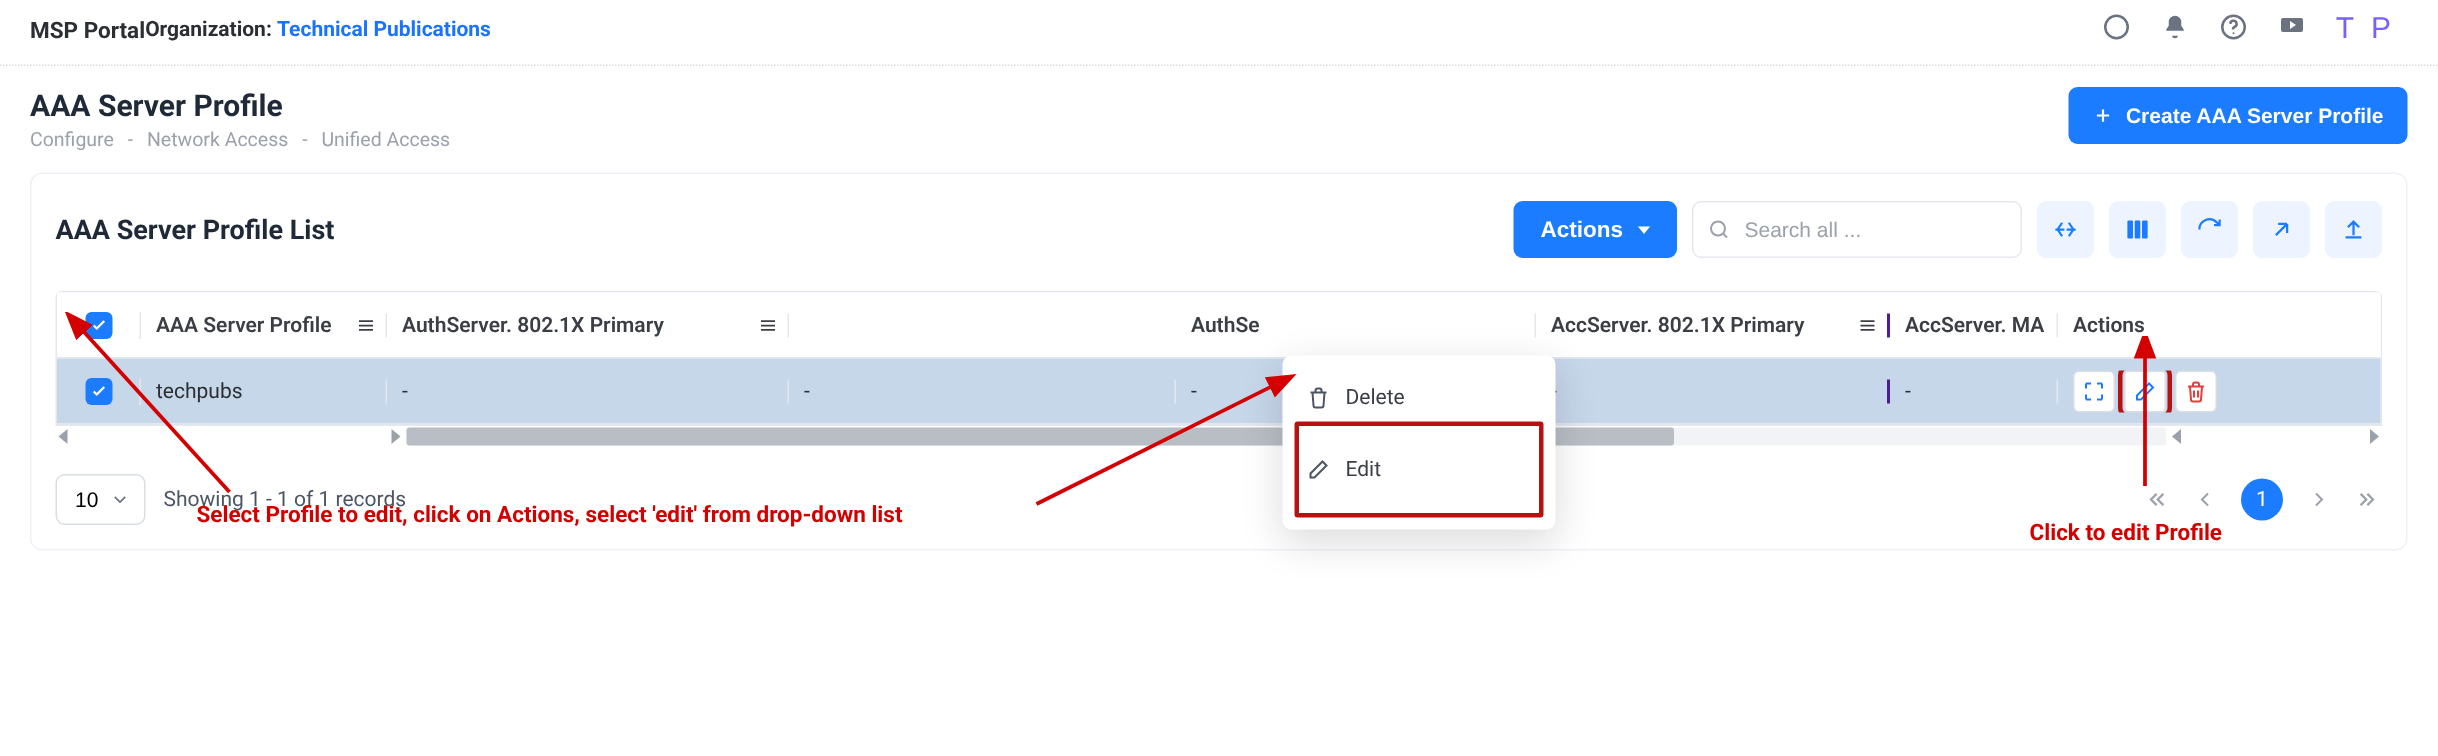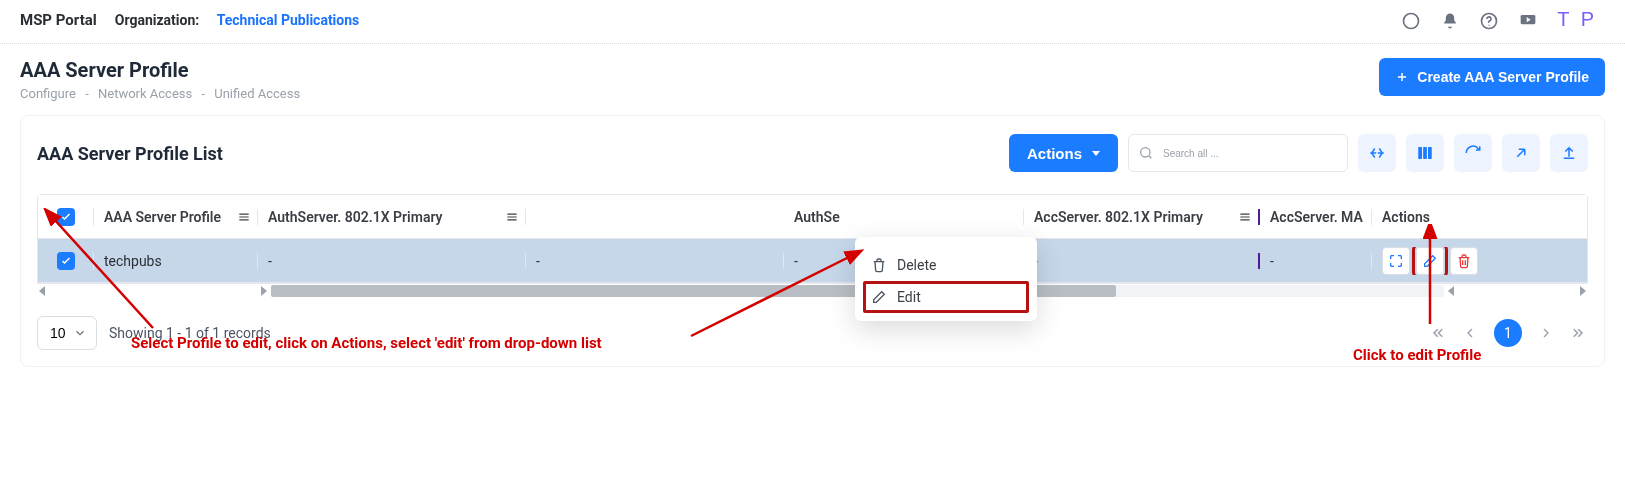--- a/index.html
+++ b/index.html
@@ -1,44 +1,44 @@
 <!DOCTYPE html>
 <html><head>
 <meta charset="utf-8">
 <style>
   * { box-sizing: border-box; }
   body { margin:0; font-family: -apple-system, BlinkMacSystemFont, "Segoe UI", Roboto, Arial, sans-serif; font-size:14px; color:#1f2937; background:#fff; }
 
   
   .topbar { display:flex; align-items:center; justify-content:space-between; padding:8px 20px 12px 20px; border-bottom:1px dotted #d8dde3; }
-  .topbar-left { display:flex; align-items:center; gap:18px; }
+  .topbar-left { display:flex; align-items:center; gap:0; }
   .brand { font-weight:700; color:#2b2f33; font-size:15px; }
   .org-label { color:#2b2f33; font-weight:700; font-size:14px; }
-  .org-name { color:#1a73ff; font-weight:700; font-size:14px;margin-left:14px; }
-  .topbar-right { display:flex; align-items:flex-end; gap:19px; padding-right:8px; }
+  .org-name { color:#1a73ff; font-weight:700; font-size:14px; }
+  .topbar-right { display:flex; align-items:flex-start; gap:19px; padding-right:8px; }
   .icon-flat { width:20px; height:20px; color:#6b7280; display:flex; align-items:center; justify-content:center; }
   .avatar-initials { font-size:20px; letter-spacing:3px; color:#7a5fff; font-weight:400; font-family:"Segoe UI", Arial, sans-serif; }
 
   
   .page-head { display:flex; align-items:flex-start; justify-content:space-between; padding:14px 20px 14px 20px; }
   .page-title { font-size:20px; font-weight:700; color:#1f2937; margin:0 0 4px 0; }
   .breadcrumbs { font-size:13px; color:#9aa1aa; }
   .breadcrumbs span.sep { margin:0 6px; color:#9aa1aa; }
   .btn-primary { background:#1b7cff; color:#fff; border:none; font-weight:600; font-size:14px; height:38px; padding:0 16px; border-radius:6px; display:inline-flex; align-items:center; gap:8px; cursor:pointer; }
   .btn-primary svg { width:14px; height:14px; }
 
   
   .card { margin:0 20px 20px 20px; border:1px solid #eef1f5; border-radius:8px; padding:18px 16px 16px 16px; background:#fff; position:relative; }
   .card-head { display:flex; align-items:center; justify-content:space-between; margin-bottom:22px; }
   .card-title { font-size:18px; font-weight:700; color:#1f2937; }
   .toolbar { display:flex; align-items:center; gap:10px; }
   .btn-actions { background:#1b7cff; color:#fff; border:none; font-weight:700; height:38px; padding:0 18px; border-radius:6px; display:inline-flex; align-items:center; gap:6px; cursor:pointer; font-size:15px; }
   .caret-down { border-left:4px solid transparent; border-right:4px solid transparent; border-top:5px solid #fff; margin-left:4px; }
   .search-wrap { position:relative; width:220px; }
-  .search-wrap input { width:100%; height:38px; border:1px solid #e4e8ee; border-radius:6px; padding:0 12px 0 34px; font-size:10px; color:#4b5563; background:#fff; }
+  .search-wrap input { width:100%; height:38px; border:1px solid #e4e8ee; border-radius:6px; padding:0 12px 0 34px; font-size:14px; color:#4b5563; background:#fff; }
   .search-wrap input::placeholder { color:#9aa1aa; }
   .search-wrap .srch-icon { position:absolute; left:10px; top:50%; transform:translateY(-50%); color:#9aa1aa; }
   .toolbar-icon-btn { width:38px; height:38px; border-radius:6px; background:#edf4ff; display:inline-flex; align-items:center; justify-content:center; color:#1b7cff; cursor:pointer; }
 
   
   .table-wrap { position:relative; border:1px solid #e4e8ee; border-radius:4px 4px 0 0; overflow:visible; }
   .thead { display:flex; background:#fff; border-bottom:1px solid #e4e8ee; font-size:14px; color:#3b3f45; font-weight:600; height:44px; align-items:center; }
   .col { padding:0 10px; display:flex; align-items:center; gap:8px; overflow:hidden; white-space:nowrap; text-overflow:ellipsis; border-right:1px solid transparent; position:relative; }
   .col-check { width:56px; justify-content:center; flex-shrink:0; border-right:1px solid #e4e8ee; }
   .col-profile { width:164px; flex-shrink:0; border-right:1px solid #e4e8ee; }
@@ -80,21 +80,21 @@
   .select-wrap .chev { position:absolute; right:10px; top:50%; transform:translateY(-50%); color:#6b7280; pointer-events:none; }
   .page-info { color:#4b5563; font-size:14px; }
   .pager { display:flex; align-items:center; gap:16px; color:#9aa1aa; }
   .pager .page-num { width:28px; height:28px; border-radius:50%; background:#1b7cff; color:#fff; display:inline-flex; align-items:center; justify-content:center; font-size:14px; }
 
   
   .actions-popup { position:absolute; top:42px; left:817px; width:182px; background:#fff; border-radius:6px; box-shadow:0 8px 28px rgba(0,0,0,0.15); padding:12px 0 8px 0; z-index:20; }
   .actions-popup .ap-title { padding:2px 16px 10px 16px; font-size:14px; color:#3b3f45; font-weight:500; }
   .actions-popup .ap-item { display:flex; align-items:center; gap:10px; padding:8px 16px; font-size:14px; color:#3b3f45; cursor:pointer; }
   .actions-popup .ap-item svg { width:16px; height:16px; color:#4b5563; }
-  .ap-item.highlight { outline:3px solid #b71212; outline-offset:-3px; border-radius:2px; margin:0 8px; padding:8px 8px; }
+  .ap-item.highlight { outline:3px solid #b71212; outline-offset:-3px; border-radius:2px; margin:0 8px; padding:24px 8px; }
 
   
   .annot { position:absolute; color:#d40000; font-weight:700; font-size:15px; z-index:30; white-space:nowrap; }
   .arrow-svg { position:absolute; z-index:25; pointer-events:none; }
 
   .pencil-highlight { outline:3px solid #b71212; outline-offset:1px; border-radius:3px; }
 
   svg { display:block; }
 </style>
 </head>

